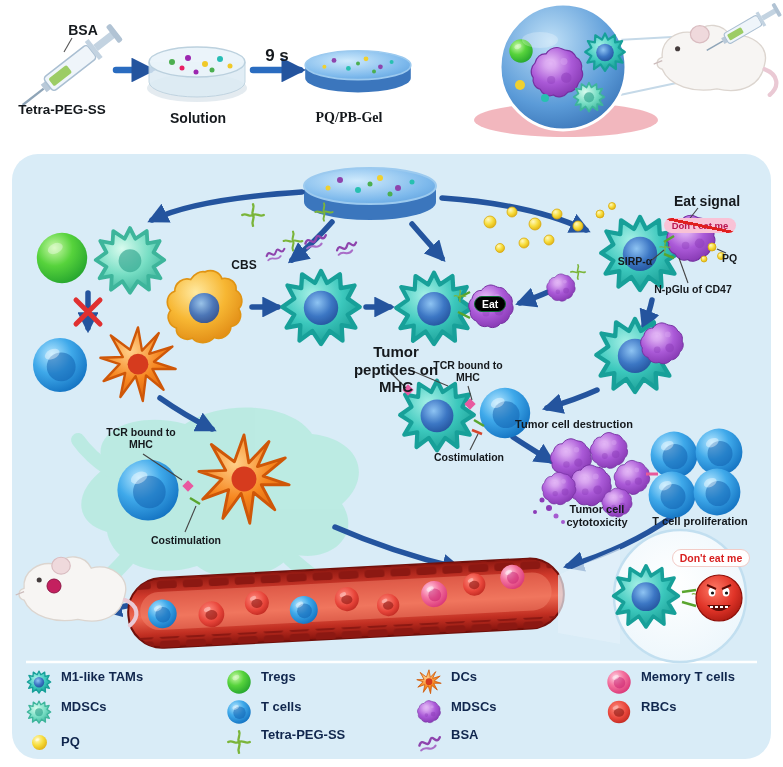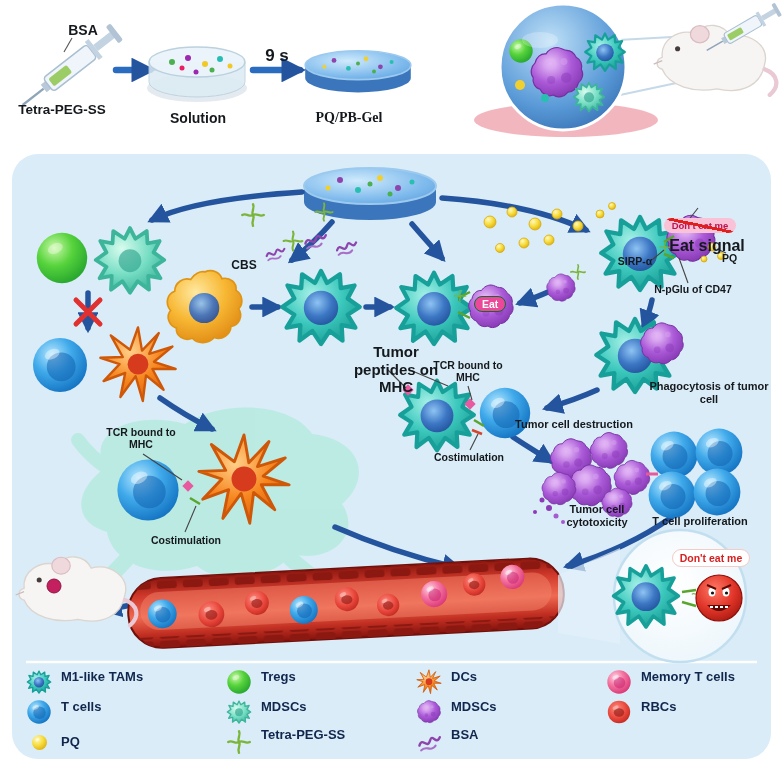--- a/index.html
+++ b/index.html
@@ -7,35 +7,35 @@
   .stage { position:relative; width:783px; height:767px; overflow:hidden; background:#fff; }
   .stage > svg.art { position:absolute; left:0; top:0; }
 
   .lbl { position:absolute; font-weight:bold; color:#15191d; text-align:center; line-height:1.18; }
   .lbl-bsa        { left:58px;  top:22px;  width:50px;  font-size:14px; }
   .lbl-tetra      { left:2px;   top:102px; width:120px; font-size:13.5px; }
   .lbl-solution   { left:152px; top:110px; width:92px;  font-size:14px; }
   .lbl-9s         { left:254px; top:46px;  width:46px;  font-size:17px; }
   .lbl-gelname    { left:296px; top:110px; width:106px; font-size:14px;font-family:Liberation Serif, serif; }
   .lbl-cbs        { left:222px; top:258px; width:44px;  font-size:12px; }
-  .lbl-eatsignal  { left:664px; top:193px; width:86px;  font-size:16px;margin-top:44px; }
+  .lbl-eatsignal  { left:664px; top:193px; width:86px;  font-size:14px; }
   .lbl-sirp       { left:608px; top:255px; width:54px;  font-size:10.5px; }
   .lbl-pq2        { left:722px; top:252px; width:30px;  font-size:10.5px; text-align:left; }
   .lbl-npglu      { left:634px; top:283px; width:118px; font-size:10.5px; }
   .lbl-phago      { left:648px; top:380px; width:122px; font-size:11px; }
   .lbl-peptides   { left:346px; top:343px; width:100px; font-size:15px;text-align:center; }
   .lbl-tcr1       { left:428px; top:359px; width:80px;  font-size:10.5px; }
   .lbl-costim1    { left:424px; top:451px; width:90px;  font-size:10.5px; }
   .lbl-destruct   { left:506px; top:418px; width:136px; font-size:11px; white-space:nowrap; }
   .lbl-tcr2       { left:98px;  top:426px; width:86px;  font-size:10.5px; }
   .lbl-costim2    { left:140px; top:534px; width:92px;  font-size:10.5px; }
   .lbl-cytotox    { left:542px; top:503px; width:110px; font-size:11px; }
   .lbl-prolif     { left:644px; top:515px; width:112px; font-size:11px; }
 
-  .badge-eat { position:absolute; left:474px; top:296px; background:#ec4899; color:#fff;
+  .badge-eat { position:absolute; left:474px; top:296px; background:#000000; color:#fff;
                font-size:10.5px; font-weight:bold; padding:1px 7px; border-radius:8px;
                border:1px solid #0e6b35; }
   .bubble-dont1 { position:absolute; left:664px; top:218px; width:72px; background:#f9c2d6;
                color:#b81552; font-size:9.5px; font-weight:bold; text-align:center;
                border-radius:9px; padding:2px 2px; }
   .bubble-dont1::after { content:""; position:absolute; inset:0; border-radius:9px;
                background:linear-gradient(to top right, transparent 45%, #e01f1f 45%, #e01f1f 55%, transparent 55%); }
   .bubble-dont2 { position:absolute; left:672px; top:549px; width:78px; background:#ffffff;
                color:#d81f1f; font-size:10.5px; font-weight:bold; text-align:center;
                border-radius:10px; padding:2px 3px; border:1.5px solid #f2ccc7; }
@@ -474,21 +474,20 @@
 <div class="lbl lbl-9s">9 s</div>
 <div class="lbl lbl-gelname">PQ/PB-Gel</div>
 
 <div class="lbl lbl-cbs">CBS</div>
 <div class="badge-eat">Eat</div>
 <div class="lbl lbl-eatsignal">Eat signal</div>
 <div class="bubble-dont1">Don't eat me</div>
 <div class="lbl lbl-sirp">SIRP-α</div>
 <div class="lbl lbl-pq2">PQ</div>
 <div class="lbl lbl-npglu">N-pGlu of CD47</div>
-<div class="lbl lbl-phago">Phagocytosis of tumor cell</div>
 <div class="lbl lbl-peptides">Tumor peptides on MHC</div>
 <div class="lbl lbl-tcr1">TCR bound to MHC</div>
 <div class="lbl lbl-costim1">Costimulation</div>
 <div class="lbl lbl-destruct">Tumor cell destruction</div>
 <div class="lbl lbl-tcr2">TCR bound to MHC</div>
 <div class="lbl lbl-costim2">Costimulation</div>
 <div class="lbl lbl-cytotox">Tumor cell cytotoxicity</div>
 <div class="lbl lbl-prolif">T cell proliferation</div>
 <div class="bubble-dont2">Don't eat me</div>
 
@@ -512,29 +511,29 @@
     <span class="lg-label">DCs</span>
   </div>
   <div class="lg-item">
     <svg viewBox="0 0 100 100">
           <use href="#sym-memory"></use>
         </svg>
     <span class="lg-label">Memory T cells</span>
   </div>
   <div class="lg-item">
     <svg viewBox="0 0 100 100">
+          <use href="#sym-mdsc"></use>
+        </svg>
+    <span class="lg-label">MDSCs</span>
+  </div>
+  <div class="lg-item">
+    <svg viewBox="0 0 100 100">
           <use href="#sym-tcell"></use>
         </svg>
     <span class="lg-label">T cells</span>
-  </div>
-  <div class="lg-item">
-    <svg viewBox="0 0 100 100">
-          <use href="#sym-mdsc"></use>
-        </svg>
-    <span class="lg-label">MDSCs</span>
   </div>
   <div class="lg-item">
     <svg viewBox="0 0 100 100">
           <use href="#sym-tumor"></use>
         </svg>
     <span class="lg-label">MDSCs</span>
   </div>
   <div class="lg-item">
     <svg viewBox="0 0 100 100">
           <use href="#sym-rbc"></use>

